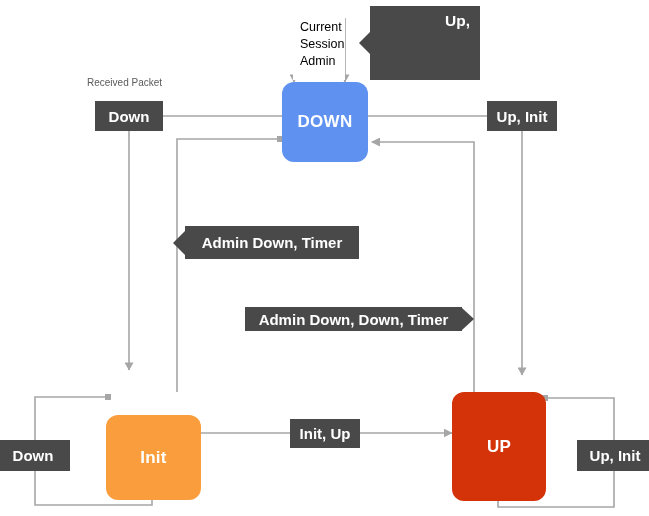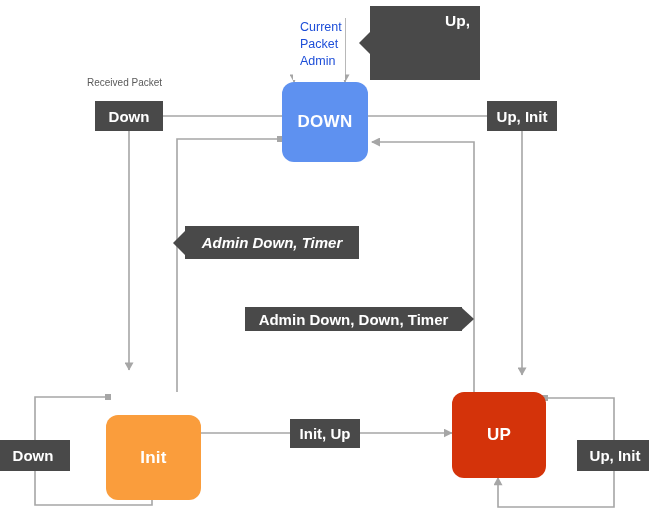--- a/index.html
+++ b/index.html
@@ -19,21 +19,21 @@
   }
   .lbl.multi{
     display:block;justify-content:flex-start;
     line-height:1.22;padding:6px 10px 6px 12px;font-size:15.5px;text-align:right;
   }
   .plain{
     position:absolute;color:#5a5a5a;font-size:10px;font-weight:400;
     white-space:nowrap;
   }
   .whitebox{
-    position:absolute;background:#ffffff;color:#1d4ed8;
+    position:absolute;background:#ffffff;color:#000000;
     font-size:12.5px;line-height:1.34;padding:5px 6px 4px 7px;
     box-sizing:border-box;
   }
   
   .notch-l::before{
     content:"";position:absolute;left:-11px;top:50%;transform:translateY(-50%);
     border-top:11px solid transparent;border-bottom:11px solid transparent;
     border-right:11px solid #494949;
   }
   .notch-r::after{
@@ -99,41 +99,41 @@
   </svg>
 
   <div class="state" style="left:282px;top:82px;width:86px;height:80px;background:#5e91f0;">
     <span>DOWN</span>
   </div>
 
   <div class="state" style="left:106px;top:415px;width:95px;height:85px;background:#fa9d3c;">
     <span>Init</span>
   </div>
 
-  <div class="state" style="left:452px;top:392px;width:94px;height:86px;background:#d4330a;">
+  <div class="state" style="left:452px;top:392px;width:94px;height:109px;background:#d4330a;">
     <span>UP</span>
   </div>
 
   <div class="whitebox" style="left:293px;top:14px;width:52px;height:66px;">
     <div>Current</div>
-    <div>Packet</div>
+    <div>Session</div>
     <div>Admin</div>
   </div>
 
   <div class="plain" style="left:87px;top:77px;">Received Packet</div>
 
   <div class="lbl multi notch-l" style="left:370px;top:6px;width:110px;height:74px;">
     <div>Up,</div>
   </div>
 
   <div class="lbl" style="left:95px;top:101px;width:68px;height:30px;">Down</div>
 
   <div class="lbl" style="left:487px;top:101px;width:70px;height:30px;">Up, Init</div>
 
-  <div class="lbl notch-l-mid" style="left:185px;top:226px;width:174px;height:33px;font-style:italic;">Admin Down, Timer</div>
+  <div class="lbl notch-l-mid" style="left:185px;top:226px;width:174px;height:33px;">Admin Down, Timer</div>
 
   <div class="lbl notch-r" style="left:245px;top:307px;width:217px;height:24px;">Admin Down, Down, Timer</div>
 
   <div class="lbl" style="left:290px;top:419px;width:70px;height:29px;">Init, Up</div>
 
   <div class="lbl" style="left:-4px;top:440px;width:74px;height:31px;">Down</div>
 
   <div class="lbl" style="left:577px;top:440px;width:76px;height:31px;">Up, Init</div>
 
 </div>

